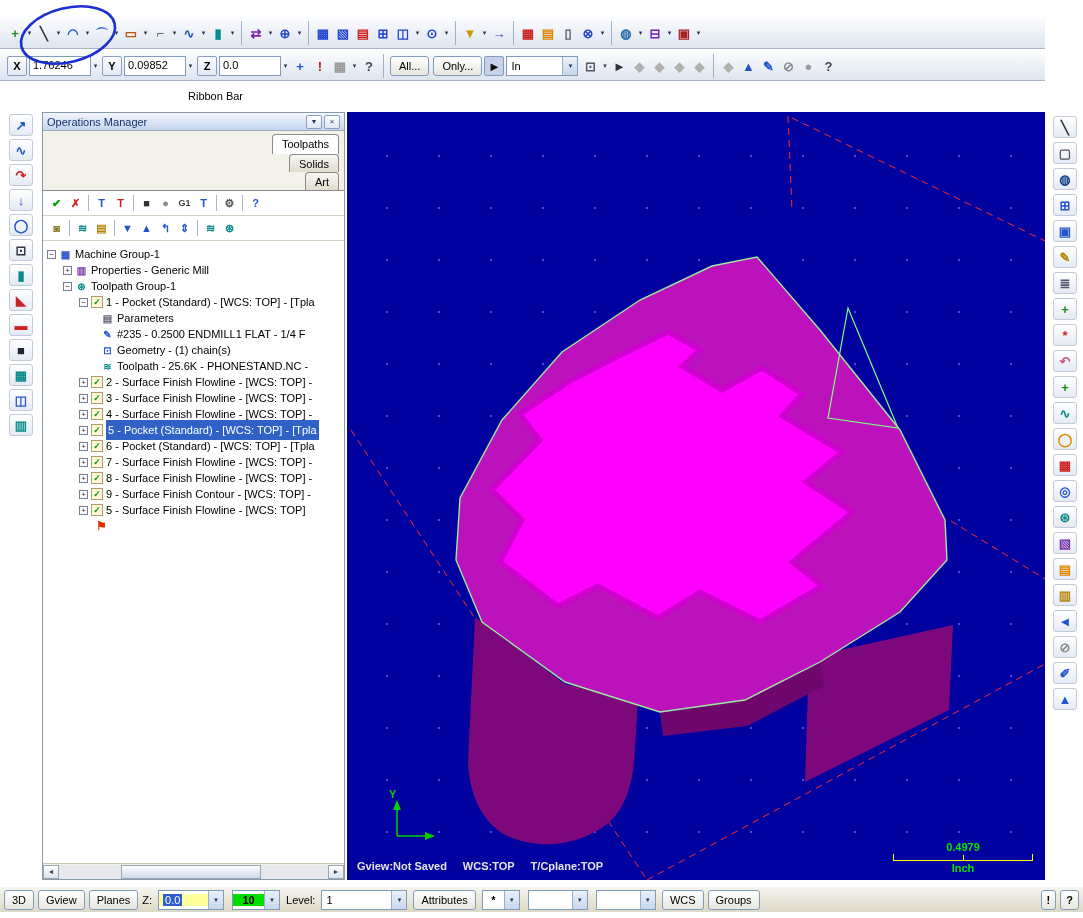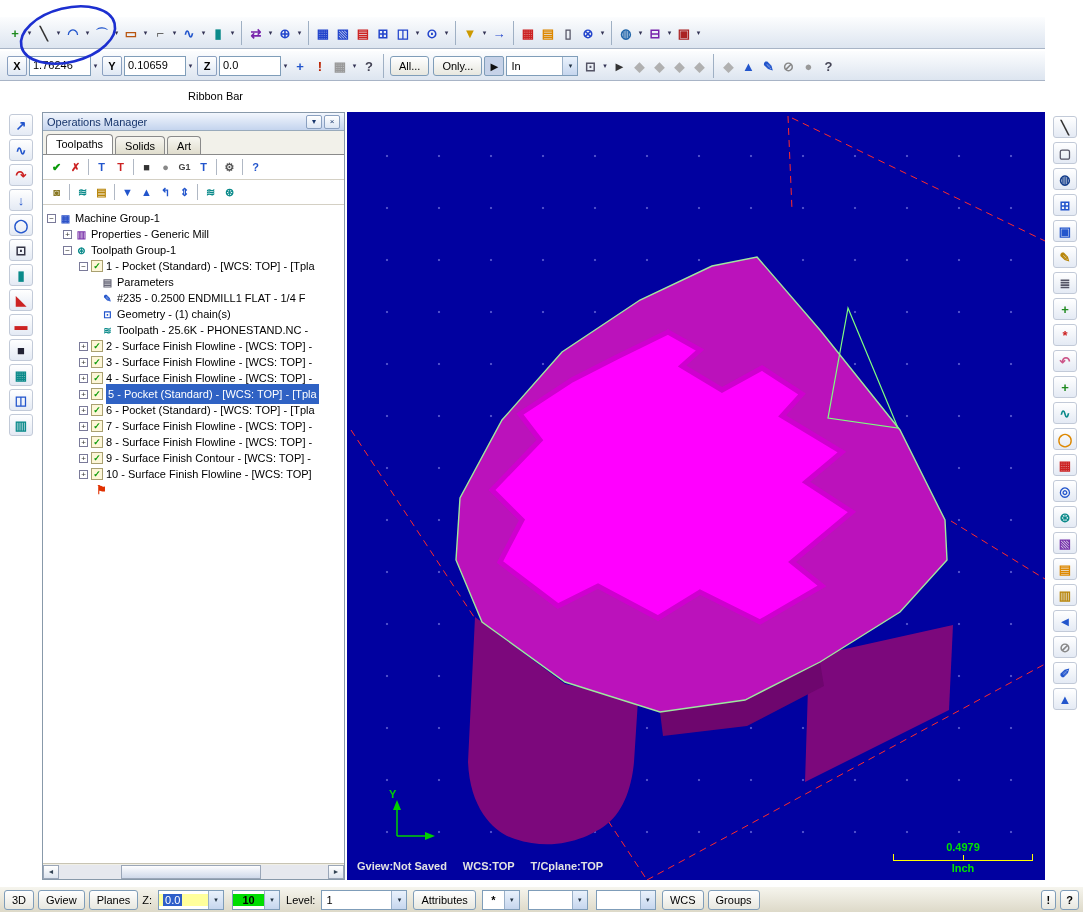--- a/index.html
+++ b/index.html
@@ -43,21 +43,21 @@
          background: linear-gradient(#ffffff,#e4eaf4); }
 
   
   .ops { position: absolute; left: 42px; top: 112px; width: 303px; height: 768px;
          border: 1px solid #8899aa; background: #fff; display: flex; flex-direction: column; }
   .om-title { height: 18px; background: linear-gradient(#f2f6fd,#c4d4ee); display: flex;
               align-items: center; padding: 0 4px; color: #17356b; border-bottom: 1px solid #9ab; }
   .om-title .sp { flex: 1; }
   .tbtn { width: 16px; height: 14px; border: 1px solid #8aa0c0; background: linear-gradient(#fff,#dce6f4);
           font-size: 8px; line-height: 12px; text-align: center; margin-left: 2px; border-radius: 2px; }
-  .om-tabs { display: flex; align-items: flex-end; padding: 3px 3px 0 3px; border-bottom: 1px solid #8a8a8a; background: #f2f1ea; }
+  .om-tabs { display: flex; align-items: flex-end; padding: 3px 3px 0 3px; border-bottom: 1px solid #8a8a8a; background: #f2f1ea; flex-direction: column; }
   .tab { padding: 3px 9px 2px; border: 1px solid #8a8a8a; border-bottom: none; border-radius: 4px 4px 0 0;
          background: linear-gradient(#f8f7f2,#e0ddcd); margin-right: 2px; position: relative; }
   .tab.active { background: #fff; padding-bottom: 4px; }
   .om-tb { display: flex; align-items: center; padding: 3px 4px; border-bottom: 1px solid #d4d0c4; }
   .oi { width: 19px; height: 18px; line-height: 18px; text-align: center; font-size: 11px; font-weight: 700; }
   .osep { width: 1px; height: 16px; background: #b0b8c4; margin: 0 3px; }
   .om-tree { flex: 1; overflow: hidden; padding-top: 5px; }
   .trow { display: flex; align-items: center; height: 16px; white-space: nowrap; }
   .exp { width: 9px; height: 9px; border: 1px solid #7a7a99; background: #fff; font-size: 8px;
          line-height: 7px; text-align: center; margin-right: 3px; flex: none; color: #333; }
@@ -194,21 +194,21 @@
   </div>
 
   <div class="tb tb2">
     <span class="xyz">X</span>
     <span class="grp">
         <span class="tbinput">1.76246</span>
         <span class="dd">▾</span>
       </span>
     <span class="xyz">Y</span>
     <span class="grp">
-        <span class="tbinput">0.10659</span>
+        <span class="tbinput">0.09852</span>
         <span class="dd">▾</span>
       </span>
     <span class="xyz">Z</span>
     <span class="grp">
         <span class="tbinput">0.0</span>
         <span class="dd">▾</span>
       </span>
     <span class="ib" style="color:#2255cc">+</span>
     <span class="ib" style="color:#bb2200">!</span>
     <span class="grp">
@@ -375,21 +375,21 @@
         <span class="tlabel">8 - Surface Finish Flowline - [WCS: TOP] -</span>
       </div>
       <div class="trow" style="padding-left:36px">
         <span class="exp">+</span>
         <span class="opico">✓</span>
         <span class="tlabel">9 - Surface Finish Contour - [WCS: TOP] -</span>
       </div>
       <div class="trow" style="padding-left:36px">
         <span class="exp">+</span>
         <span class="opico">✓</span>
-        <span class="tlabel">10 - Surface Finish Flowline - [WCS: TOP]</span>
+        <span class="tlabel">5 - Surface Finish Flowline - [WCS: TOP]</span>
       </div>
       <div class="trow" style="padding-left:52px">
         <span class="tico" style="color:#e03000;font-size:12px">⚑</span>
         <span class="tlabel"></span>
       </div>
     </div>
     <div class="hscroll">
       <span class="sarrow">◄</span>
       <span class="strack">
           <span class="sthumb"></span>

